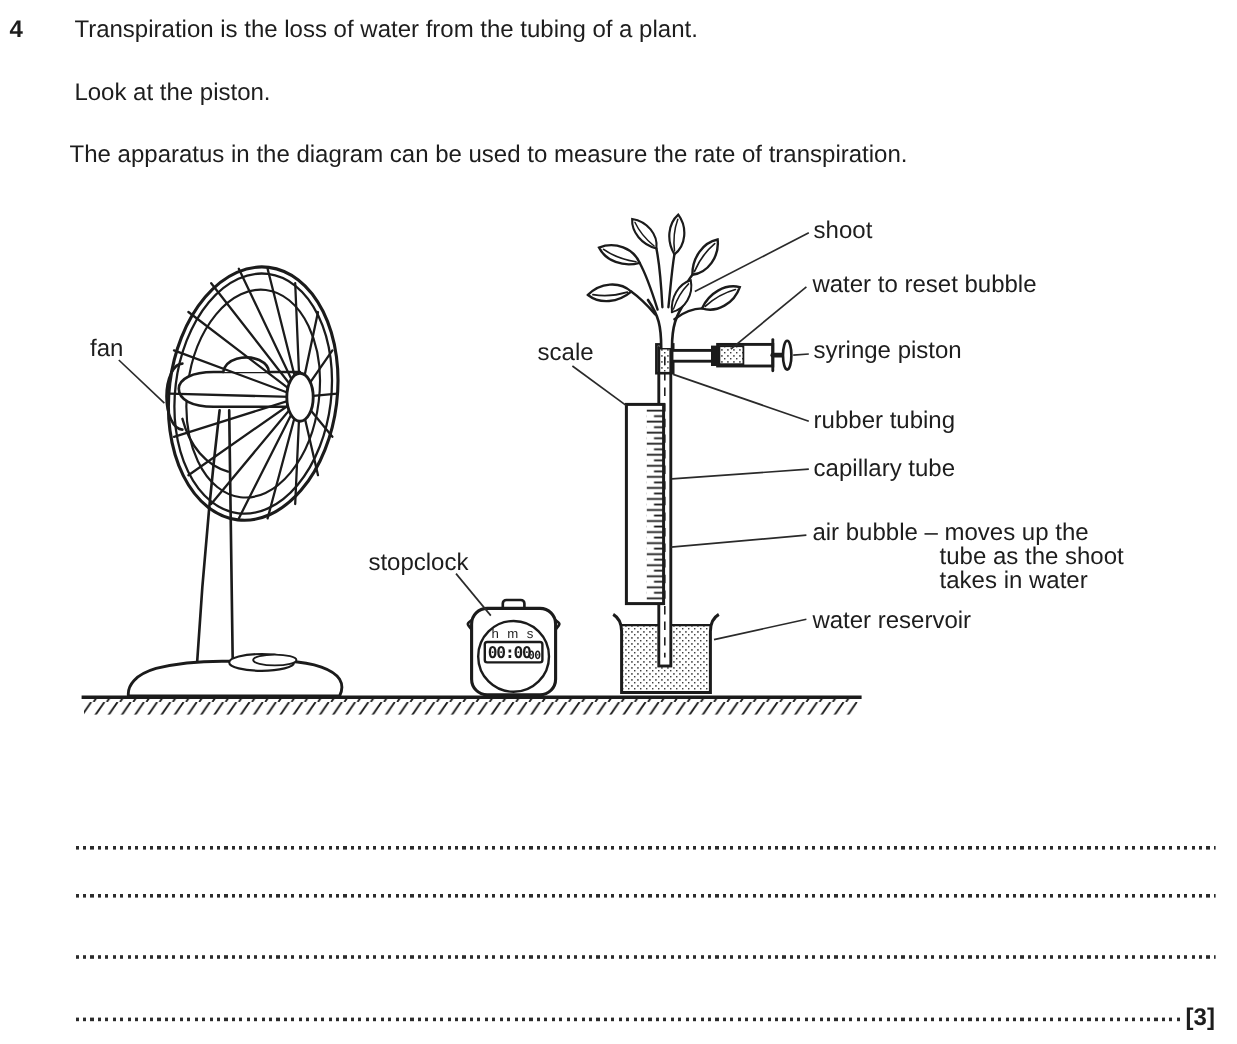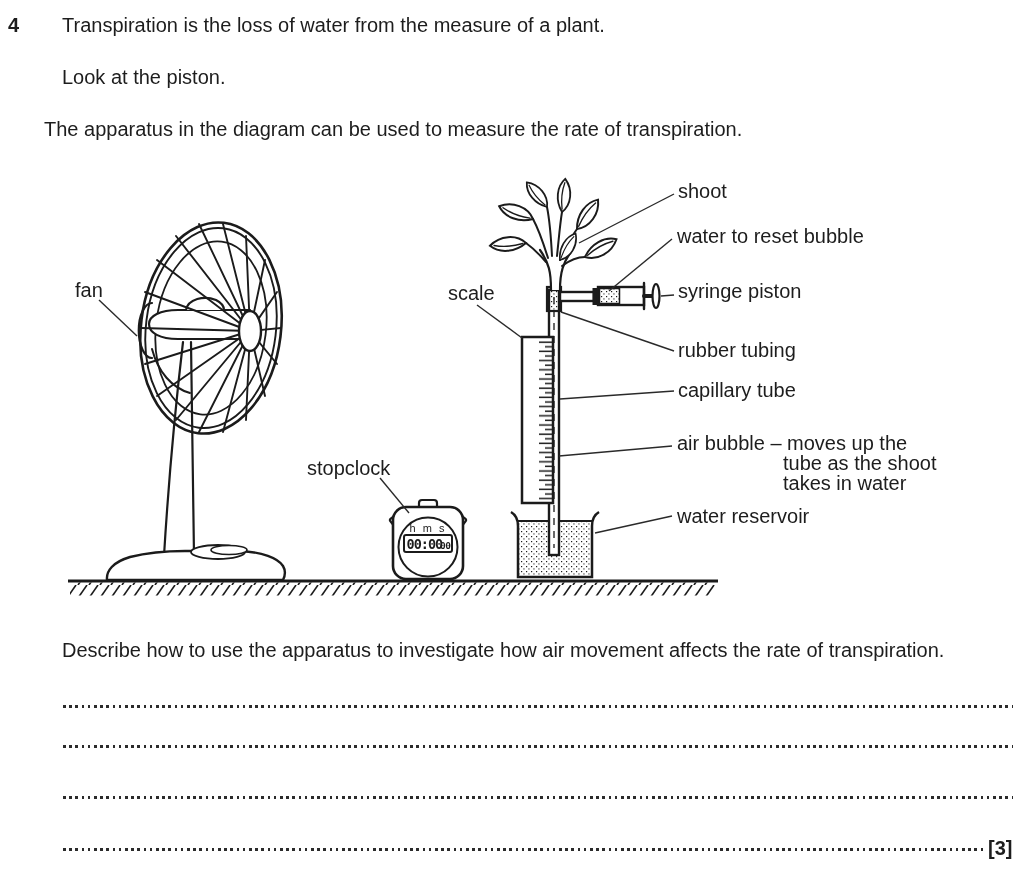--- a/index.html
+++ b/index.html
@@ -32,23 +32,23 @@
     fill:#1d1d1d;
   }
   .lcd{font-family:"DejaVu Sans Mono", monospace;font-weight:bold;}
 </style>
 </head>
 <body>
 
 <div id="page">
 
   <div class="txt bold" style="left:8px;top:13px;">4</div>
-  <div class="txt" style="left:62px;top:13px;">Transpiration is the loss of water from the measure of a plant.</div>
+  <div class="txt" style="left:62px;top:13px;">Transpiration is the loss of water from the tubing of a plant.</div>
   <div class="txt" style="left:62px;top:65px;">Look at the piston.</div>
-  <div class="txt" style="left:44px;top:117px;">The apparatus in the diagram can be used to measure the rate of transpiration.</div>
+  <div class="txt" style="left:58px;top:117px;">The apparatus in the diagram can be used to measure the rate of transpiration.</div>
 
   <svg width="1031" height="455" viewBox="0 160 1031 455">
     <defs>
       <pattern id="stipple" width="5" height="5" patternUnits="userSpaceOnUse">
         <rect x="1" y="1" width="1.2" height="1.2" fill="#1b1b1b"></rect>
         <rect x="3.4" y="3.4" width="1.1" height="1.1" fill="#1b1b1b"></rect>
       </pattern>
       <pattern id="hatch" width="11" height="13" patternUnits="userSpaceOnUse">
         <line x1="1" y1="13" x2="10" y2="0" stroke="#1b1b1b" stroke-width="1.6"></line>
       </pattern>
@@ -194,21 +194,20 @@
       <text x="678" y="298">syringe piston</text>
       <text x="678" y="357">rubber tubing</text>
       <text x="678" y="397">capillary tube</text>
       <text x="677" y="450">air bubble – moves up the</text>
       <text x="783" y="470">tube as the shoot</text>
       <text x="783" y="490">takes in water</text>
       <text x="677" y="523">water reservoir</text>
     </g>
   </svg>
 
-  <div class="txt" style="left:62px;top:638px;">Describe how to use the apparatus to investigate how air movement affects the rate of transpiration.</div>
 
   <div class="dots" style="left:63px;top:705px;width:950px;"></div>
   <div class="dots" style="left:63px;top:745px;width:950px;"></div>
   <div class="dots" style="left:63px;top:796px;width:950px;"></div>
   <div class="dots" style="left:63px;top:848px;width:922px;"></div>
 
   <div class="txt bold" style="left:988px;top:836px;">[3]</div>
 
 </div>
 

